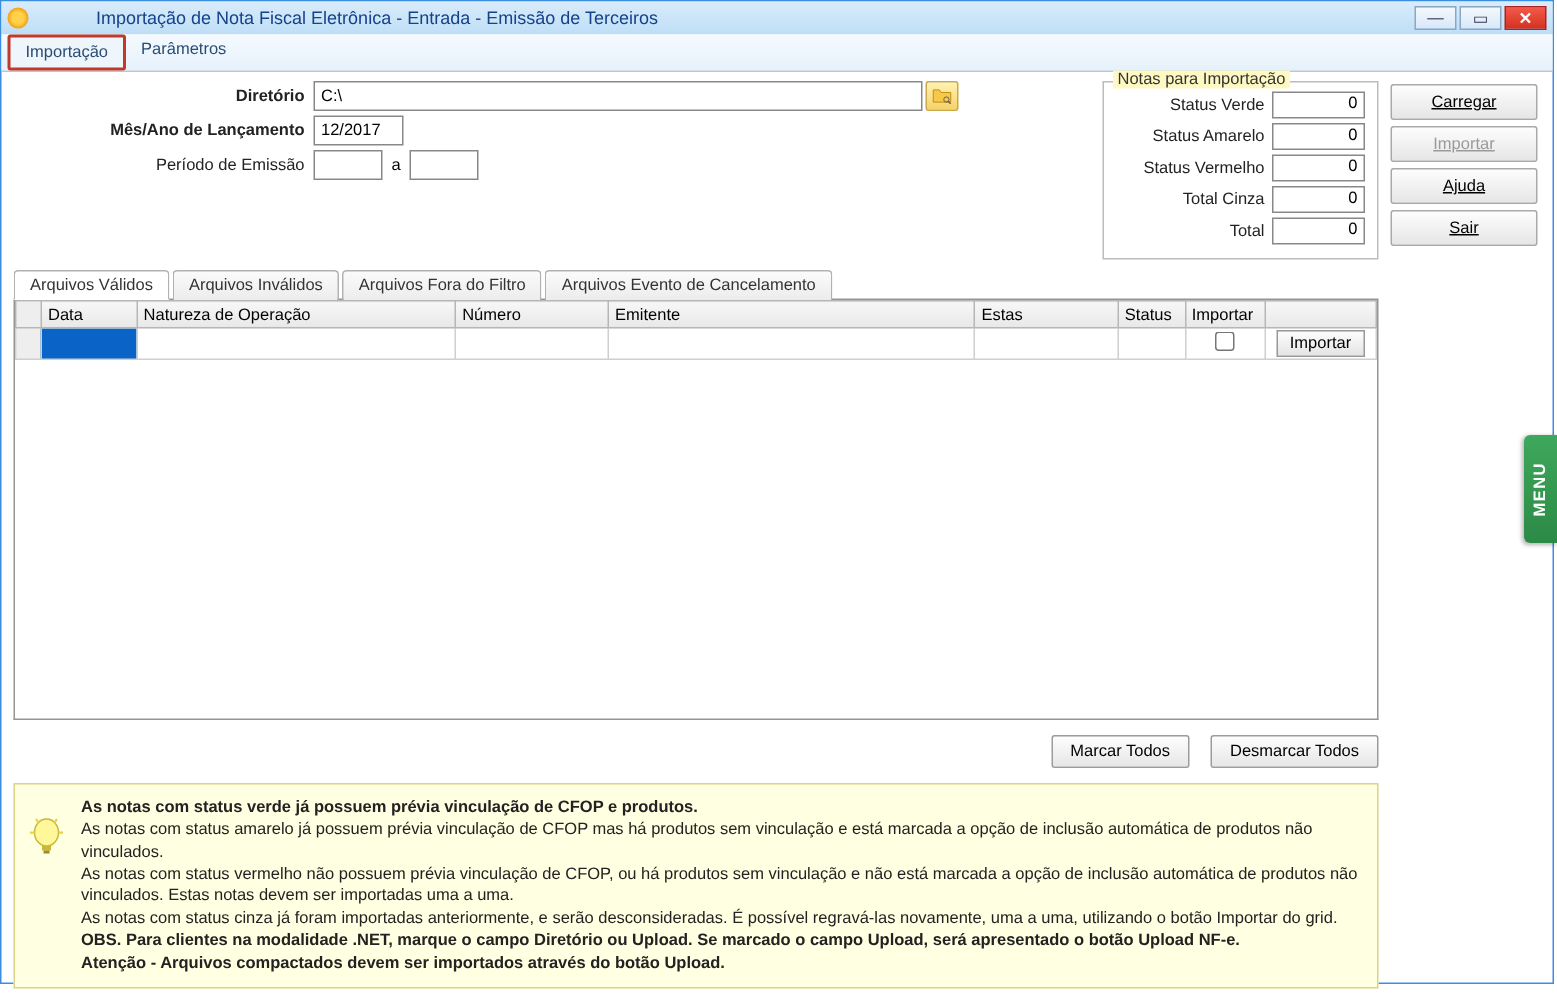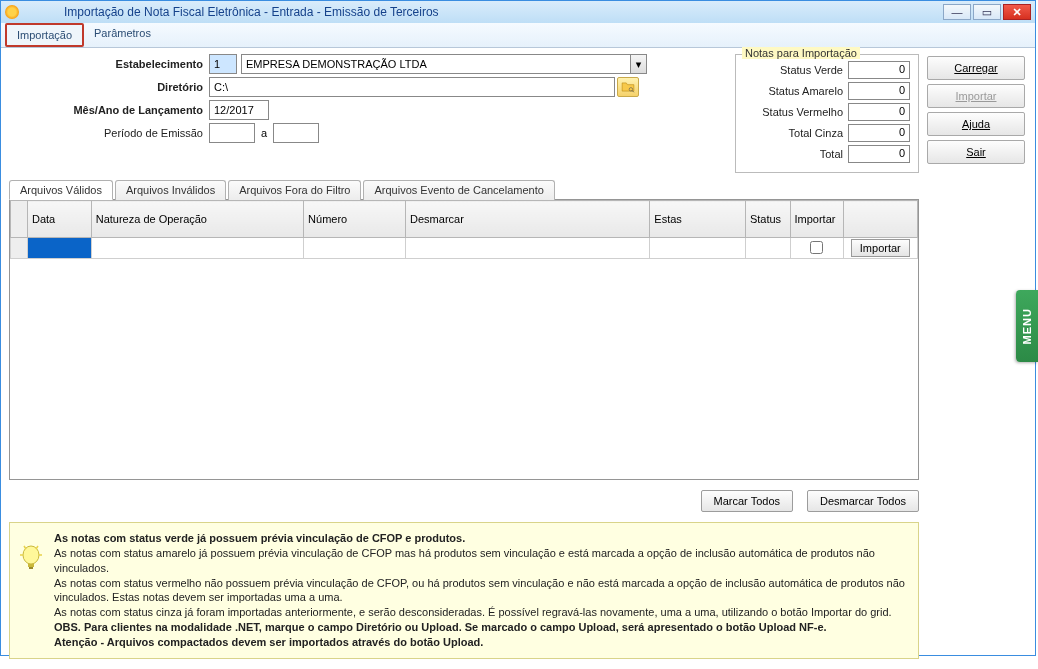--- a/index.html
+++ b/index.html
@@ -46,21 +46,21 @@
 .notes-row { display: flex; align-items: center; margin-bottom: 3px; }
 .notes-row label { width: 104px; text-align: right; padding-right: 5px; color: #222; }
 .notes-row .val { width: 62px; height: 18px; border: 1px solid #888; text-align: right; padding: 1px 4px; background: #fff; }
 
 .inner-tabs { display: flex; border-bottom: 1px solid #959595; margin-top: 4px; }
 .inner-tabs .itab { padding: 3px 10px; border: 1px solid #b1b1b1; border-bottom: none; margin-right: 2px; background: linear-gradient(#fbfbfb,#ececec); border-radius: 3px 3px 0 0; cursor: pointer; color: #333; position: relative; top: 1px; }
 .inner-tabs .itab.active { background: #fff; border-bottom: 1px solid #fff; }
 
 .grid { border: 1px solid #959595; border-top: none; height: 280px; background: #fff; overflow: hidden; }
 .grid table { width: 100%; border-collapse: collapse; }
-.grid th { background: linear-gradient(#f7f7f7,#e8e8e8); border: 1px solid #b6b6b6; font-weight: normal; text-align: left; padding: 12px 4px; height: 18px; }
+.grid th { background: linear-gradient(#f7f7f7,#e8e8e8); border: 1px solid #b6b6b6; font-weight: normal; text-align: left; padding: 2px 4px; height: 18px; }
 .grid td { border: 1px solid #cfcfcf; padding: 1px 3px; height: 18px; }
 .grid .rowsel { width: 16px; background: #eee; }
 .grid .blue-cell { background: #0a64c8; }
 .grid .small-btn { height: 18px; padding: 0 8px; background: linear-gradient(#fdfdfd,#e4e4e4); border: 1px solid #999; cursor: pointer; font-size: 11px; }
 
 .mark-buttons { display: flex; justify-content: flex-end; gap: 14px; margin-top: 10px; }
 .mark-buttons .mbtn { padding: 4px 12px; background: linear-gradient(#fdfdfd,#e6e6e6); border: 1px solid #9c9c9c; border-radius: 2px; cursor: pointer; }
 
 .info-panel { margin-top: 10px; background: #ffffe1; border: 1px solid #d9d48a; padding: 8px 10px 8px 44px; position: relative; font-size: 11px; line-height: 1.35; color: #222; }
 .info-panel .bulb { position: absolute; left: 8px; top: 22px; }
@@ -87,27 +87,20 @@
   <div class="top-tabs">
     <div class="ttab active">Importação</div>
     <div class="ttab">Parâmetros</div>
   </div>
 
   <div class="content">
     <div class="main">
 
       <div class="form-area">
         <div class="form-left">
-          <div class="form-row">
-            <label>Estabelecimento</label>
-            <input class="txt code" value="1" style="">
-            <div style="width:4px"></div>
-            <input class="txt wide" value="EMPRESA DEMONSTRAÇÃO LTDA" style="">
-            <div class="dd">▾</div>
-          </div>
           <div class="form-row">
             <label>Diretório</label>
             <input class="txt dir" style="width: 406px;" value="C:\">
             <div class="folder-btn">
               <svg viewBox="0 0 24 20">
                   <path d="M2 3h7l2 3h11v11H2z" fill="#f7c94b" stroke="#b8860b"></path>
                   <circle cx="17" cy="14" r="3" fill="none" stroke="#555"></circle>
                   <line x1="19" y1="16" x2="22" y2="19" stroke="#555" stroke-width="1.4"></line>
                 </svg>
             </div>
@@ -157,21 +150,21 @@
       </div>
 
       <div class="grid">
         <table>
           <thead>
             <tr>
               <th class="rowsel"></th>
               <th style="width:60px">Data</th>
               <th style="width:200px">Natureza de Operação</th>
               <th style="width:96px">Número</th>
-              <th style="width:230px">Desmarcar</th>
+              <th style="width:230px">Emitente</th>
               <th style="width:90px">Estas</th>
               <th style="width:42px">Status</th>
               <th style="width:50px">Importar</th>
               <th style="width:70px"></th>
             </tr>
           </thead>
           <tbody>
             <tr>
               <td class="rowsel"></td>
               <td class="blue-cell"></td>

